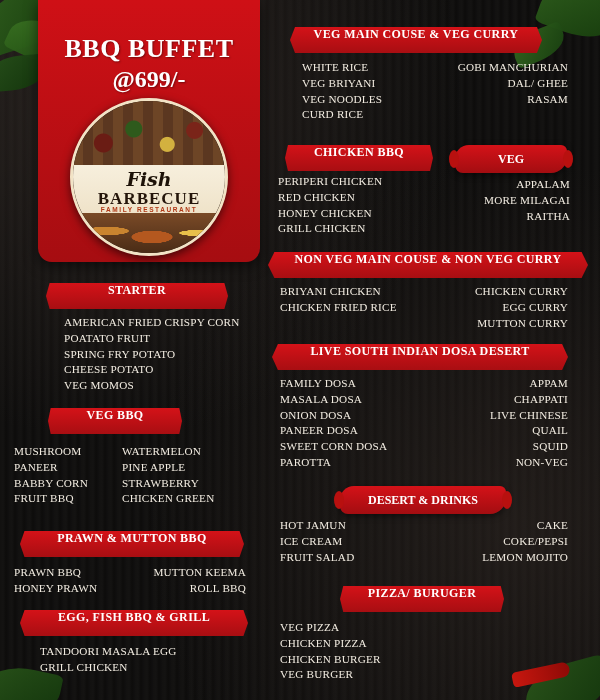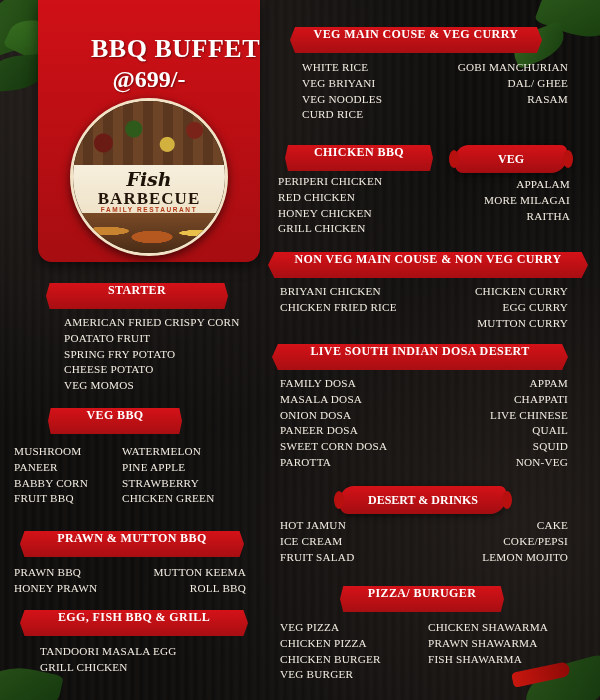--- a/index.html
+++ b/index.html
@@ -50,21 +50,21 @@
   }
 
   
   #header-panel {
     position: absolute; left: 38px; top: 0; width: 222px; height: 262px;
     background: linear-gradient(180deg, #cf1016 0%, #a60d11 100%);
     border-bottom-left-radius: 14px; border-bottom-right-radius: 14px;
     box-shadow: 0 4px 14px rgba(0,0,0,.55);
   }
   #bbq-title {
-    margin-top: 34px; text-align: right;
+    margin-top: 34px; text-align: center;
     color: #fff; font-weight: bold; font-size: 26px; letter-spacing: .5px;
     font-family: "Liberation Serif", serif; text-shadow: 1px 1px 2px rgba(0,0,0,.4);
   }
   #bbq-price {
     text-align: center; color: #fff; font-weight: bold; font-size: 24px; margin-top: 2px;
     text-shadow: 1px 1px 2px rgba(0,0,0,.4);
   }
   #logo-circle {
     position: absolute; left: 50%; transform: translateX(-50%); top: 98px;
     width: 158px; height: 158px; border-radius: 50%;
@@ -263,25 +263,20 @@
 
   <div class="ribbon ribbon-md" style="left:340px; top:586px; width:164px;">
     <span class="rb-text">PIZZA/ BURUGER</span>
   </div>
   <ul class="items" id="s6c1" style="left:280px; top:620px;">
       <li>VEG PIZZA</li>
       <li>CHICKEN PIZZA</li>
       <li>CHICKEN BURGER</li>
       <li>VEG BURGER</li>
     </ul>
-  <ul class="items" id="s6c2" style="left:428px; top:620px;">
-      <li>CHICKEN SHAWARMA</li>
-      <li>PRAWN SHAWARMA</li>
-      <li>FISH SHAWARMA</li>
-    </ul>
 
   <div class="ribbon ribbon-md" style="left:46px; top:283px; width:182px;">
     <span class="rb-text">STARTER</span>
   </div>
   <ul class="items" id="s7c1" style="left:28px; top:315px;margin-left:36px;">
       <li>AMERICAN FRIED CRISPY CORN</li>
       <li>POATATO FRUIT</li>
       <li>SPRING FRY POTATO</li>
       <li>CHEESE POTATO</li>
       <li>VEG MOMOS</li>

